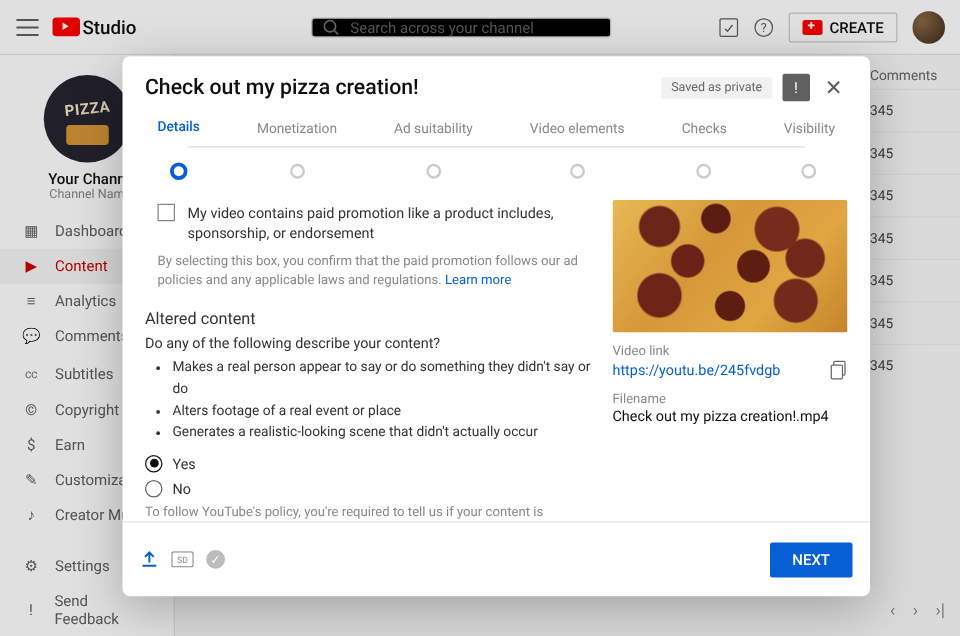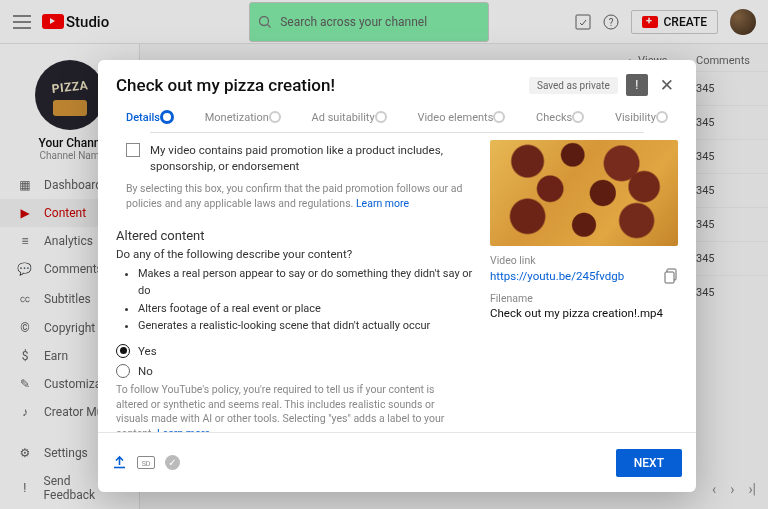--- a/index.html
+++ b/index.html
@@ -2,21 +2,21 @@
 <html><head>
 <meta charset="utf-8">
 <style>
   * { box-sizing: border-box; margin: 0; padding: 0; }
   body { font-family: Roboto, Arial, sans-serif; font-size: 13px; color: #0f0f0f; width: 768px; height: 509px; overflow: hidden; background: #f9f9f9; position: relative; }
   .header { height: 44px; background: #fff; border-bottom: 1px solid #e5e5e5; display: flex; align-items: center; padding: 0 12px; gap: 10px; }
   .menu-icon { width: 20px; height: 20px; display: flex; align-items: center; justify-content: center; cursor: pointer; }
   .logo-area { display: flex; align-items: center; gap: 2px; font-weight: 500; }
   .yt-play { width: 22px; height: 15px; background: #f00; border-radius: 3px; position: relative; }
   .yt-play::after { content: ''; position: absolute; left: 8px; top: 4px; border-left: 5px solid #fff; border-top: 3.5px solid transparent; border-bottom: 3.5px solid transparent; }
-  .search-box { flex: 0 0 240px; margin-left: 130px; height: 40px; border: 1px solid #ccc; border-radius: 3px; display: flex; align-items: center; padding: 0 8px; gap: 8px; color: #606060; background: #86efac; }
+  .search-box { flex: 0 0 240px; margin-left: 130px; height: 16px; border: 1px solid #ccc; border-radius: 3px; display: flex; align-items: center; padding: 0 8px; gap: 8px; color: #606060; background: #000000; }
   .header-right { margin-left: auto; display: flex; align-items: center; gap: 12px; }
   .create-btn { display: flex; align-items: center; gap: 6px; border: 1px solid #ccc; border-radius: 2px; padding: 4px 10px; font-size: 12px; font-weight: 500; cursor: pointer; }
   .create-icon { width: 16px; height: 12px; background: #f00; border-radius: 2px; position: relative; }
   .create-icon::after { content:'+'; color:#fff; position:absolute; left:4.5px; top:-1.5px; font-size:11px; font-weight:700;}
   .avatar-img { width:26px; height:26px; border-radius:50%; background: radial-gradient(circle at 30% 30%, #8b6946, #3d2a1a); }
   .body { display: flex; height: calc(100% - 44px); }
   .sidebar { width: 140px; background:#fff; border-right:1px solid #e5e5e5; display:flex; flex-direction:column; }
   .channel-box { text-align:center; padding: 16px 8px 10px; }
   .channel-avatar { width:70px; height:70px; border-radius:50%; background:#26252f; margin:0 auto 6px; position:relative; overflow:hidden; }
   .channel-avatar::before{content:'PIZZA'; color:#f3e8c9; font-weight:700; font-size:12px; position:absolute; left:50%; top:20px; transform:translateX(-50%) rotate(-6deg); letter-spacing:0.5px;}
@@ -26,29 +26,29 @@
   .nav-item{display:flex; align-items:center; gap:10px; padding:7px 16px; font-size:12px; color:#606060; cursor:pointer;}
   .nav-item.active{color:#c00; background:#f5f5f5;}
   .nav-item .icon-slot{width:18px; text-align:center;}
   .sidebar-bottom{margin-top:auto;}
   .content-area{flex:1; position:relative; background:#f9f9f9;}
   .table-head{display:flex; justify-content:flex-end; gap:28px; padding:10px 20px 4px; font-size:11px; color:#666;}
   .table-row{display:flex; justify-content:flex-end; gap:28px; padding:10px 20px; font-size:11px; color:#444; border-top:1px solid #eee;}
   .tri{width:0;height:0;border-left:4px solid transparent;border-right:4px solid transparent;border-bottom:5px solid #606060;display:inline-block;margin-right:4px;}
 
   .dim{position:absolute; inset:0; background:rgba(0,0,0,0.12);}
-  .modal{position:absolute; left:98px; top:45px; width:598px; height:432px; background:#fff; border-radius:6px; box-shadow:0 10px 40px rgba(0,0,0,0.25); display:flex; flex-direction:column;margin-top:15px;}
+  .modal{position:absolute; left:98px; top:45px; width:598px; height:432px; background:#fff; border-radius:6px; box-shadow:0 10px 40px rgba(0,0,0,0.25); display:flex; flex-direction:column;}
   .modal-head{display:flex; align-items:center; padding:14px 18px 10px; gap:8px;}
   .modal-title{font-size:17px; font-weight:500;}
   .saved-pill{margin-left:auto; font-size:10px; color:#666; background:#f1f1f1; padding:3px 8px; border-radius:2px;}
   .feedback-btn{width:22px;height:22px;background:#606060;border-radius:2px;display:flex;align-items:center;justify-content:center;color:#fff;font-size:12px;cursor:pointer;}
   .close-btn{cursor:pointer;color:#606060;font-size:17px;padding:0 4px;}
 
   .stepper{display:flex; justify-content:space-between; align-items:center; padding:4px 28px 12px 28px; position:relative;}
-  .step{display:flex; flex-direction:row; align-items:center; gap:0; font-size:11px; color:#888; z-index:1;}
+  .step{display:flex; flex-direction:column; align-items:center; gap:22px; font-size:11px; color:#888; z-index:1;}
   .step.active{color:#065fd4; font-weight:500;}
   .dot{width:12px;height:12px;border-radius:50%;background:#fff;border:2px solid #ccc;}
   .step.active .dot{border:3px solid #065fd4; width:14px; height:14px;}
   .step-line{position:absolute; left:52px; right:52px; top:26px; height:1px; background:#ddd;}
 
   .modal-body{flex:1; display:flex; padding:0 18px; gap:16px; overflow:hidden;}
   .left-col{flex:1; font-size:11.5px; color:#333; overflow:hidden;}
   .right-col{width:188px; padding-top:4px;}
   .cbrow{display:flex; gap:10px; padding:6px 0 6px 10px;}
   .cbox{width:14px;height:14px;border:1.5px solid #888;flex:none;margin-top:1px;cursor:pointer;}

